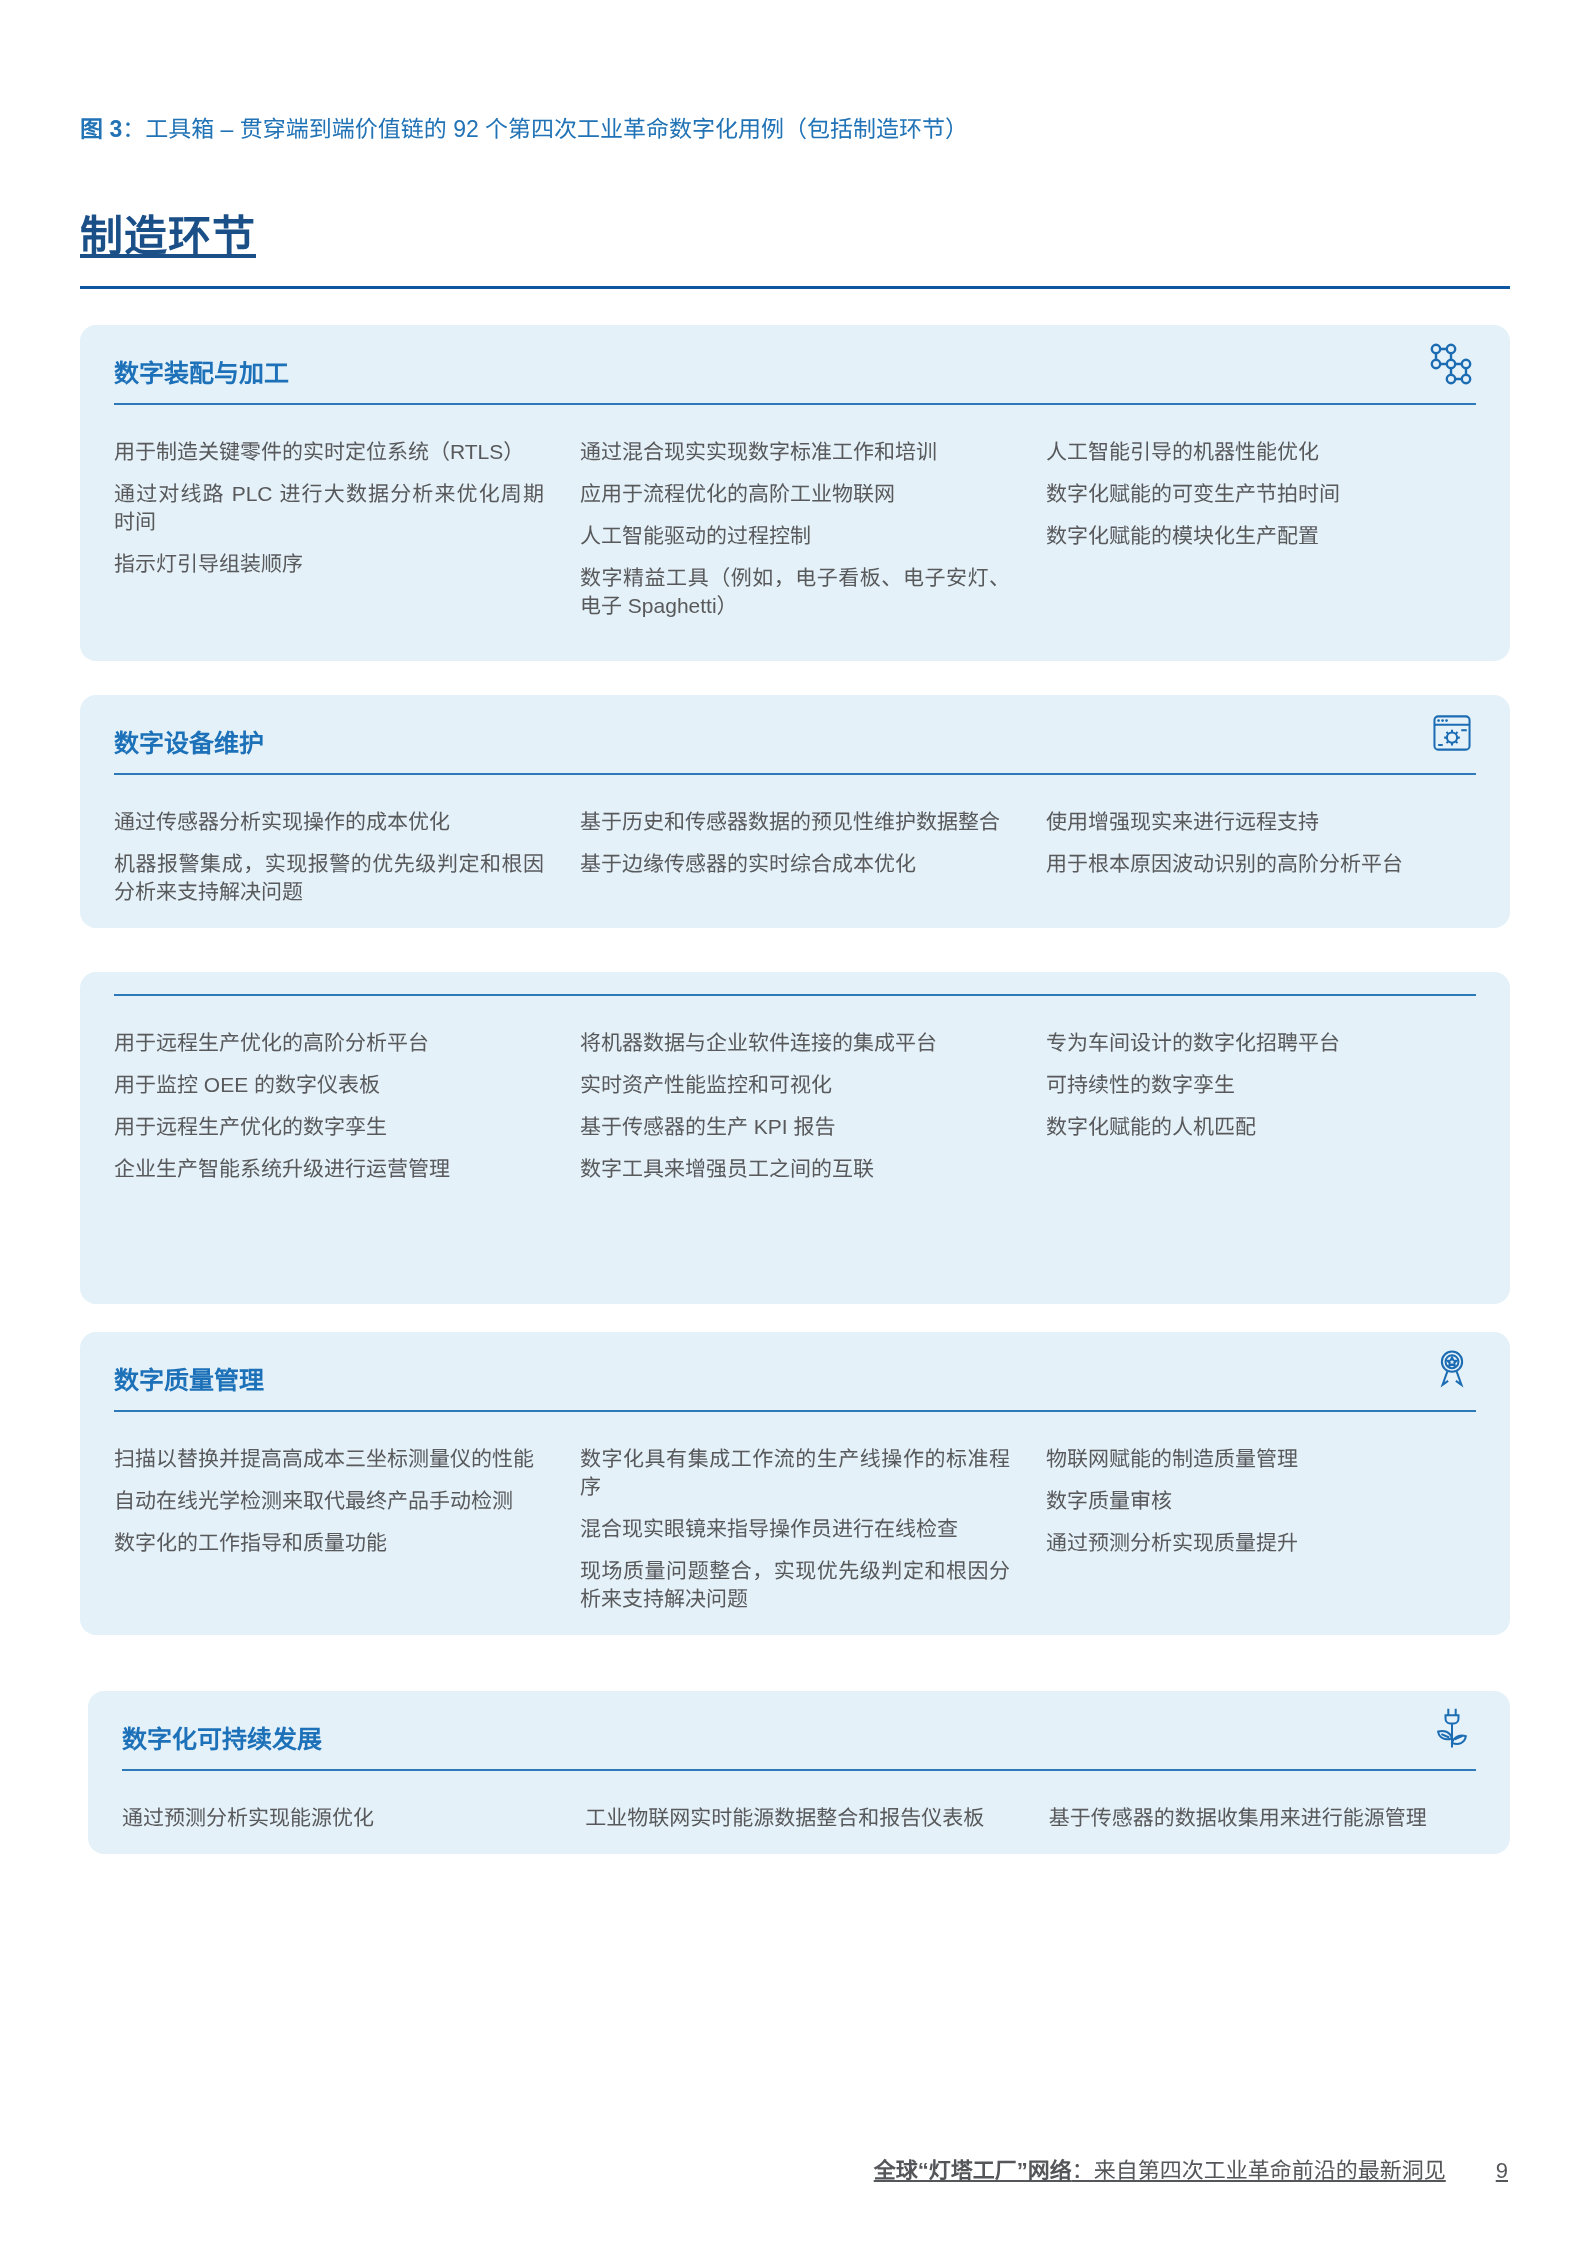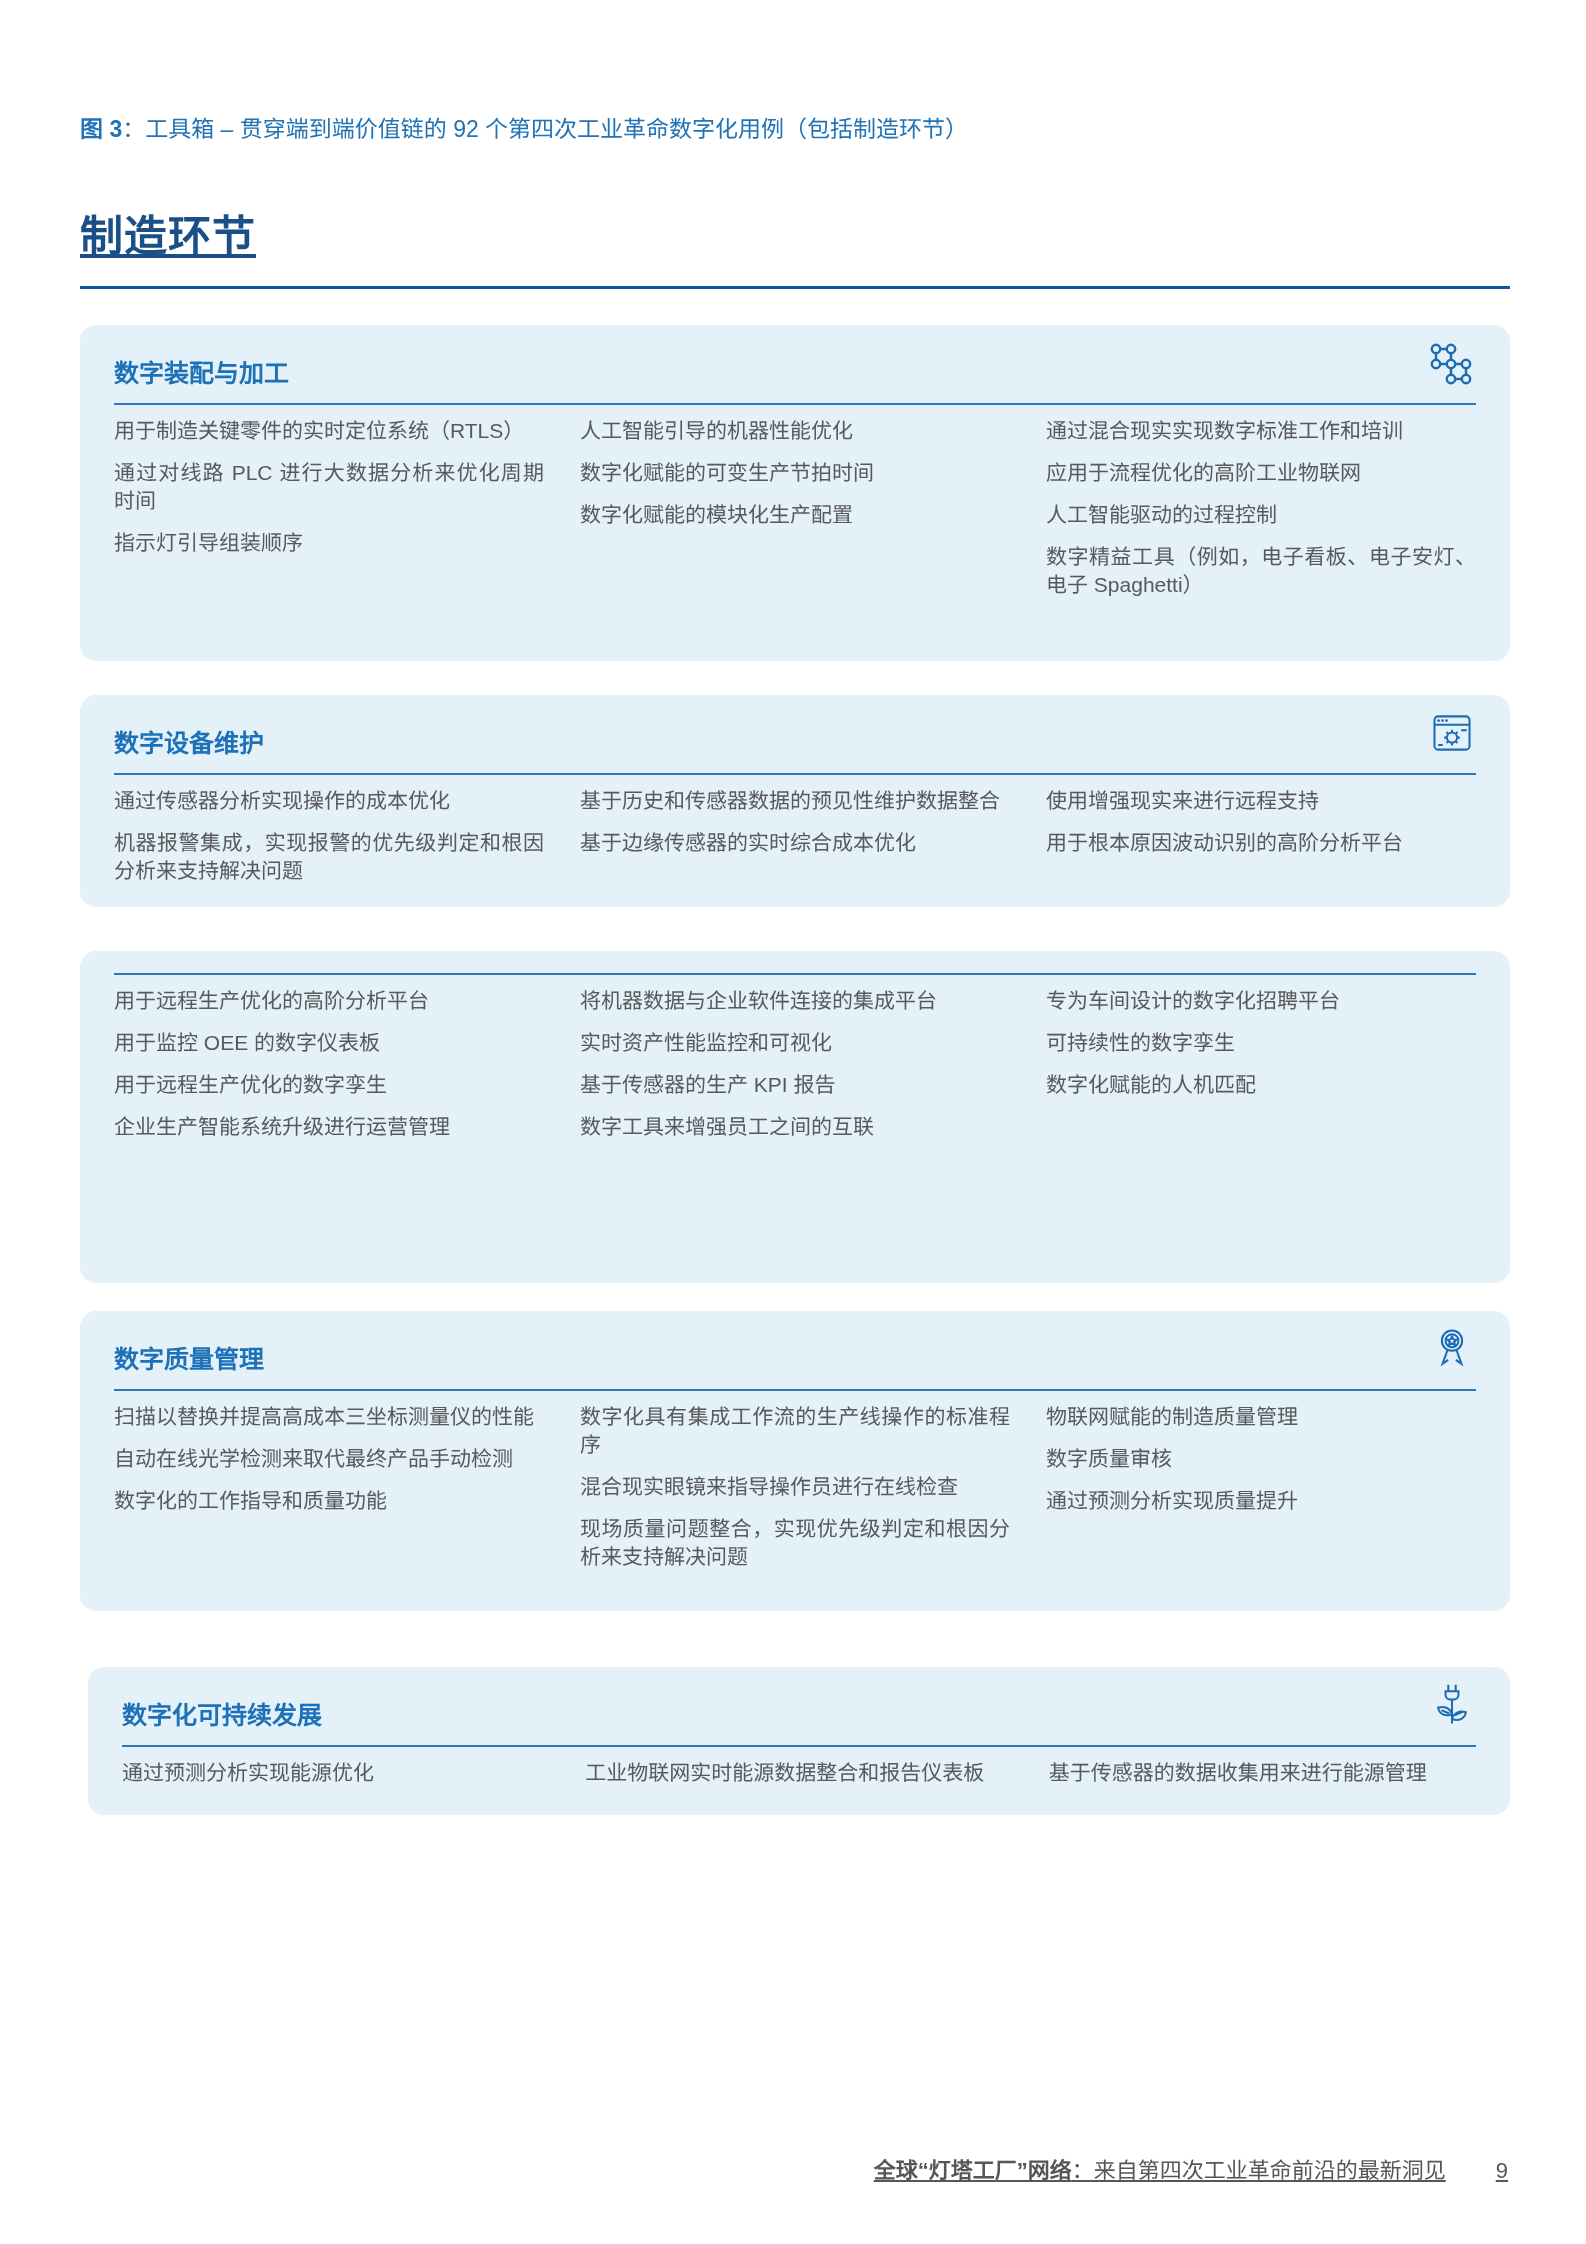--- a/index.html
+++ b/index.html
@@ -36,21 +36,21 @@
   }
   .section-heading{
     margin:0;padding-top:10px;
     font-size:25px;font-weight:bold;color:#1d71b8;
   }
   .icon{display:block;margin-top:-4px;}
   .icon svg{display:block;}
   .head-rule{height:2px;background:#2e79b9;margin-top:4px;}
   .cols{
     display:grid;grid-template-columns:1fr 1fr 1fr;column-gap:36px;
-    padding-top:12px;
+    padding-top:33px;
   }
   .item{
     margin:0 0 14px 0;
     font-size:21px;line-height:28px;color:#58595b;
     text-align:justify;
   }
   .item:last-child{margin-bottom:0;}
   .footer{
     position:absolute;left:80px;right:78px;top:2152px;
     display:flex;justify-content:flex-end;align-items:flex-end;
@@ -92,29 +92,29 @@
         </span>
     </div>
     <div class="head-rule"></div>
     <div class="cols">
         <div class="col">
           <p class="item">用于制造关键零件的实时定位系统（RTLS）</p>
           <p class="item">通过对线路 PLC 进行大数据分析来优化周期时间</p>
           <p class="item">指示灯引导组装顺序</p>
         </div>
         <div class="col">
-          <p class="item">人工智能引导的机器性能优化</p>
-          <p class="item">数字化赋能的可变生产节拍时间</p>
-          <p class="item">数字化赋能的模块化生产配置</p>
-        </div>
-        <div class="col">
           <p class="item">通过混合现实实现数字标准工作和培训</p>
           <p class="item">应用于流程优化的高阶工业物联网</p>
           <p class="item">人工智能驱动的过程控制</p>
           <p class="item">数字精益工具（例如，电子看板、电子安灯、电子 Spaghetti）</p>
+        </div>
+        <div class="col">
+          <p class="item">人工智能引导的机器性能优化</p>
+          <p class="item">数字化赋能的可变生产节拍时间</p>
+          <p class="item">数字化赋能的模块化生产配置</p>
         </div>
       </div>
   </section>
 
   <section class="section">
     <div class="section-head">
       <h2 class="section-heading">数字设备维护</h2>
       <span class="icon">
           <svg viewBox="0 0 52 52" width="48" height="48">
     <g stroke="#1c6cb3" stroke-width="2.2" fill="none">

